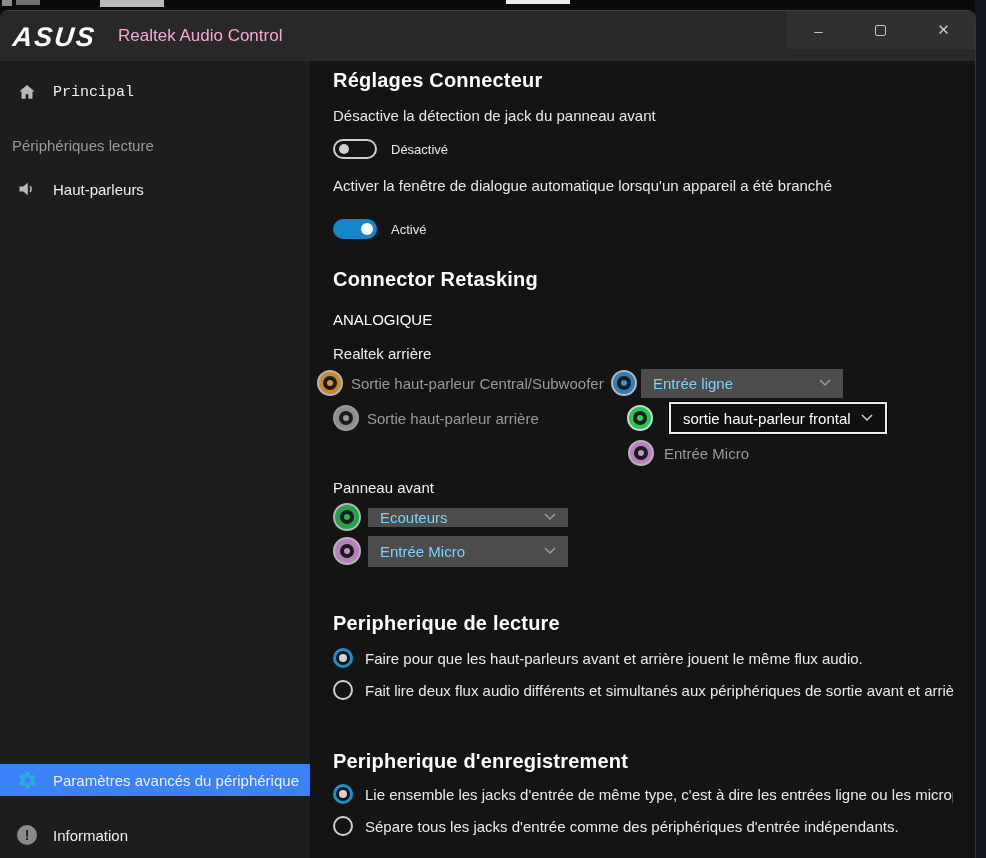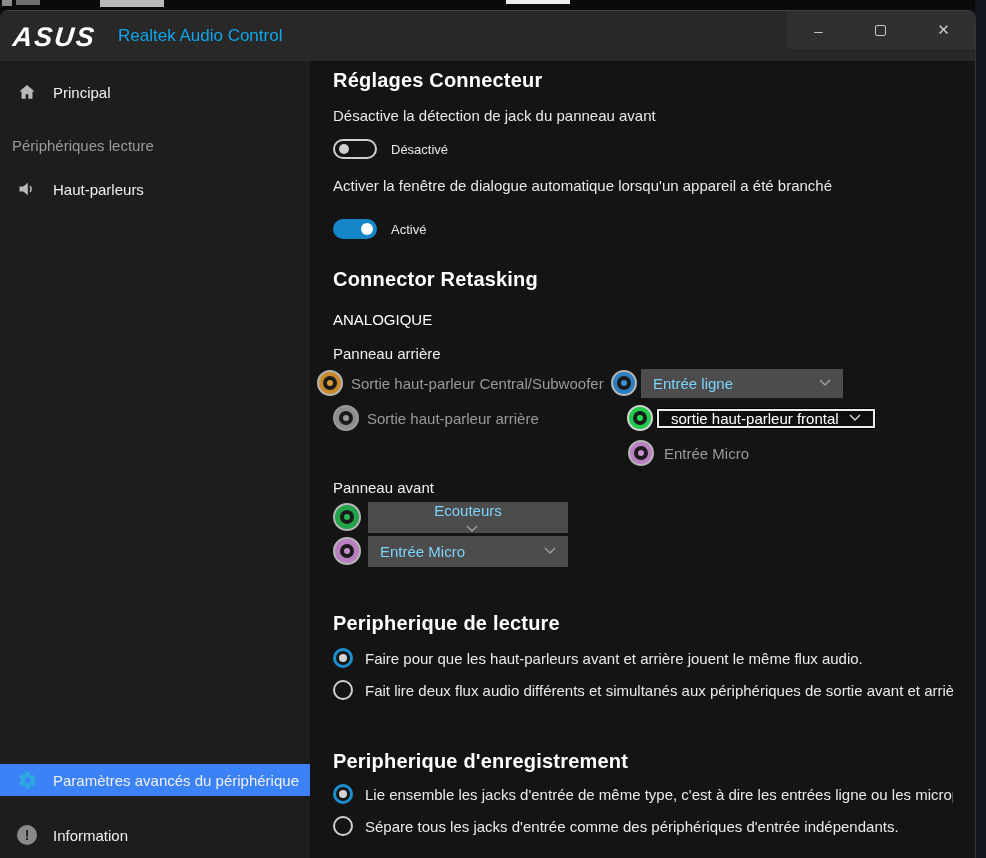--- a/index.html
+++ b/index.html
@@ -17,35 +17,35 @@
 
   
   .window { position:absolute; left:0; top:10px; width:976px; height:848px;
             background:#141414; border-radius:8px 8px 0 0;
             border-top:1px solid #3a3f48; border-right:1px solid #303540; overflow:hidden; }
 
   .titlebar { position:relative; height:50px; background:#282828; }
   .brand { position:absolute; left:13px; top:11px; color:#ffffff; font-size:27px;
            font-weight:bold; font-style:italic; letter-spacing:2px; transform:skewX(-6deg);
            font-stretch:condensed; }
-  .win-title { position:absolute; left:118px; top:15px; color:#0ea5e9; font-size:17px; }
+  .win-title { position:absolute; left:118px; top:15px; color:#f9a8d4; font-size:17px; }
   .controls { position:absolute; right:0; top:0; width:188px; height:38px; background:#303030;
               border-radius:0 8px 0 0; display:flex; align-items:center; justify-content:space-around; }
   .ctl-btn { background:none; border:none; color:#c9c9c9; font-size:15px; width:40px; height:30px;
              cursor:pointer; display:flex; align-items:center; justify-content:center; }
   .max-square { display:inline-block; width:11px; height:11px; border:1px solid #c9c9c9; border-radius:2px; }
 
   .winbody { position:relative; display:flex; height:798px; }
 
   
   .sidebar { position:relative; width:310px; height:798px; background:#1d1d1d; flex:none; }
   .nav-item { position:absolute; left:0; width:310px; height:44px; display:flex; align-items:center;
               gap:15px; padding-left:16px; color:#f0f0f0; font-size:15px; cursor:pointer; }
   .nav-item .nicon { width:22px; height:22px; display:flex; align-items:center; justify-content:center; flex:none; }
-  .nav-principal { top:9px; }
+  .nav-principal { top:9px;font-family:Liberation Mono, monospace; }
   .side-section { position:absolute; left:12px; top:76px; color:#9a9a9a; font-size:15px; }
   .nav-speakers { top:106px; }
   .nav-advanced { top:703px; height:32px; background:#3b82f6; }
   .nav-info { top:751px; height:46px; }
   .info-circle { width:20px; height:20px; border-radius:50%; background:#8a8a8a; color:#1d1d1d;
                  font-weight:bold; font-size:14px; display:flex; align-items:center; justify-content:center; }
 
   
   .content { position:relative; flex:1; height:798px; background:#141414; overflow:hidden; }
   .h-section { position:absolute; left:23px; color:#ffffff; font-size:20px; font-weight:600;
@@ -177,56 +177,56 @@
         <div class="lbl" style="top:116px;">Activer la fenêtre de dialogue automatique lorsqu'un appareil a été branché</div>
         <div class="toggle-row" style="top:145px;margin-top:11px;">
           <span class="pill on">
               <span class="knob"></span>
             </span>
           <span class="toggle-state">Activé</span>
         </div>
 
         <div class="h-section" style="top:207px;">Connector Retasking</div>
         <div class="lbl" style="top:250px; font-size:15px; color:#ffffff;">ANALOGIQUE</div>
-        <div class="lbl" style="top:284px; color:#f0f0f0;">Panneau arrière</div>
+        <div class="lbl" style="top:284px; color:#f0f0f0;">Realtek arrière</div>
 
         <div class="retask-row" style="top:307px; left:7px; width:620px; height:30px;">
           <span class="jack orange"></span>
           <span class="row-label" style="margin-left:8px; width:260px;">Sortie haut-parleur Central/Subwoofer</span>
           <span class="jack blue" style="margin-left:0;"></span>
           <span class="dd disabled" style="margin-left:4px; width:202px; height:29px;">
             <span>Entrée ligne</span>
             <svg class="chev" width="12" height="8" viewBox="0 0 12 8">
                 <path d="M1 1 L6 6 L11 1" stroke="#9d9d9d" stroke-width="1.5" fill="none"></path>
               </svg>
           </span>
         </div>
 
         <div class="retask-row" style="top:340px; left:23px; width:620px; height:34px;align-items:center;">
           <span class="jack gray"></span>
           <span class="row-label" style="margin-left:8px; width:260px;">Sortie haut-parleur arrière</span>
           <span class="jack green"></span>
-          <span class="dd focused" style="margin-left:4px; width:218px; height:19px;">
+          <span class="dd focused" style="margin-left:16px; width:218px; height:32px;">
             <span>sortie haut-parleur frontal</span>
             <svg class="chev" width="12" height="8" viewBox="0 0 12 8">
                 <path d="M1 1 L6 6 L11 1" stroke="#d0d0d0" stroke-width="1.5" fill="none"></path>
               </svg>
           </span>
         </div>
 
         <div class="retask-row" style="top:377px; left:318px; width:320px; height:30px;">
           <span class="jack purple"></span>
           <span class="row-label" style="margin-left:10px;">Entrée Micro</span>
         </div>
 
         <div class="lbl" style="top:418px; color:#f0f0f0;">Panneau avant</div>
 
         <div class="retask-row" style="top:440px; left:23px; width:400px; height:32px;">
           <span class="jack big green2"></span>
-          <span class="dd disabled" style="margin-left:7px; width:200px; height:31px;flex-direction:column;">
+          <span class="dd disabled" style="margin-left:7px; width:200px; height:19px;">
             <span>Ecouteurs</span>
             <svg class="chev" width="12" height="8" viewBox="0 0 12 8">
                 <path d="M1 1 L6 6 L11 1" stroke="#9d9d9d" stroke-width="1.5" fill="none"></path>
               </svg>
           </span>
         </div>
 
         <div class="retask-row" style="top:474px; left:23px; width:400px; height:32px;">
           <span class="jack big purple"></span>
           <span class="dd disabled" style="margin-left:7px; width:200px; height:31px;">

